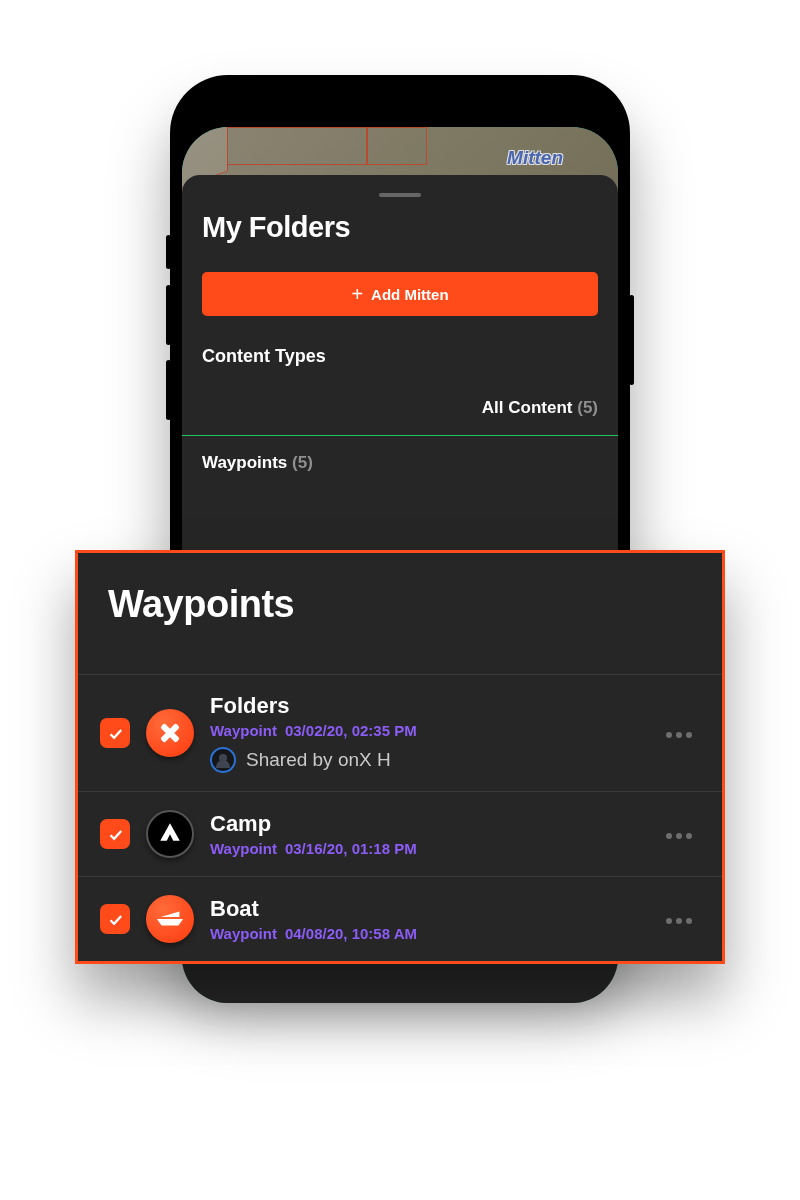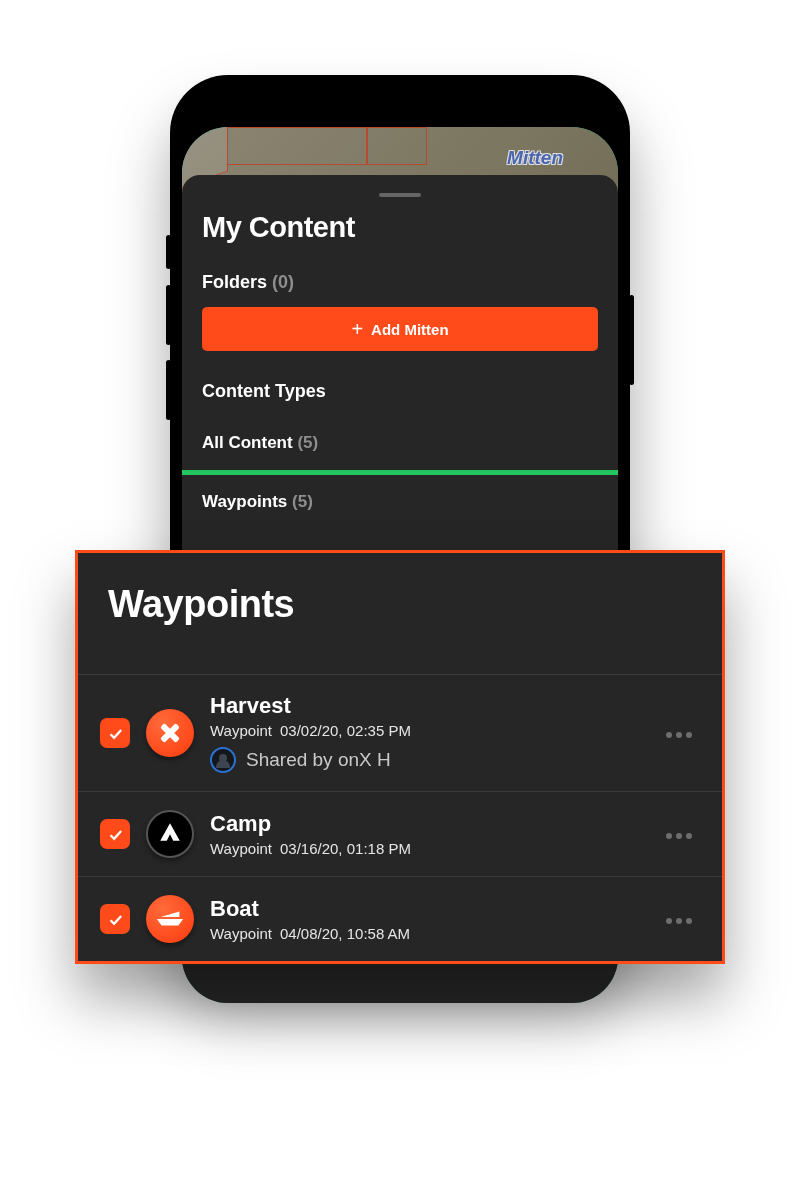--- a/index.html
+++ b/index.html
@@ -71,24 +71,24 @@
   .add-btn {
     width:100%; height:44px; border:none; border-radius:5px;
     background:#ff4a1a; color:#fff; font-weight:700; font-size:15px;
     display:flex; align-items:center; justify-content:center; gap:8px;
     margin-bottom:30px; cursor:pointer;
   }
   .add-btn .plus { font-size:20px; line-height:1; font-weight:400;}
   .row-list { margin: 0 -20px; }
   .ct-row {
     padding:17px 20px;
-    border-top:5px solid #22c55e;
+    border-top:1px solid #22c55e;
     font-size:17px; font-weight:800;
   }
-  .ct-row:first-child { border-top:none; }
+  .ct-row:first-child { border-top:none;text-align:right; }
   .ct-row .cnt { color:#8e8e8e; }
 
   
   .overlay {
     position:absolute;
     left:75px; top:550px;
     width:650px;
     background:#262626;
     border:3px solid #ff4a1a;
     box-shadow: 0 35px 55px rgba(0,0,0,.35);
@@ -112,21 +112,21 @@
   .wp-icon {
     width:48px; height:48px; border-radius:50%;
     display:flex; align-items:center; justify-content:center;
     flex-shrink:0;
     box-shadow: 0 3px 5px rgba(0,0,0,.4);
   }
   .wp-icon.orange { background: radial-gradient(circle at 35% 30%, #ff6a3a, #ff3a0d); }
   .wp-icon.black  { background:#000; border:2px solid #555; }
   .wp-body { flex:1; min-width:0; }
   .wp-name { color:#fff; font-size:22px; font-weight:800; margin-bottom:3px;}
-  .wp-meta { color:#e5e5e5; font-size:15px; font-weight:400;}
+  .wp-meta { color:#8b5cf6; font-size:15px; font-weight:700;}
   .wp-meta .type { margin-right:8px; }
   .shared { display:flex; align-items:center; gap:10px; margin-top:8px;}
   .avatar {
     width:26px; height:26px; border-radius:50%;
     background:#15171b; border:2px solid #2a72d4; position:relative;
   }
   .avatar::before {
     content:""; position:absolute; left:50%; top:5px; transform:translateX(-50%);
     width:8px; height:8px; border-radius:50%; background:#3e4450;
   }
@@ -162,26 +162,22 @@
   <div class="screen">
     <div class="map-bg">
       <div class="map-box mb1"></div>
       <div class="map-box mb2"></div>
       <div class="map-box mb3"></div>
       <div class="map-label">Mitten</div>
     </div>
 
     <div class="sheet">
       <div class="grabber"></div>
-      <div class="h-title">My Content</div>
-
-      <div class="h-sec">
-        <span>Folders</span>
-        <span class="cnt">(0)</span>
-      </div>
+      <div class="h-title">My Folders</div>
+
 
       <button class="add-btn">
         <span class="plus">+</span>
         <span>Add Mitten</span>
       </button>
 
       <div class="h-sec">Content Types</div>
 
       <div class="row-list">
         <div class="ct-row">
@@ -205,21 +201,21 @@
   <div class="wp-row">
     <div class="chk">
       <svg viewBox="0 0 24 24">
           <polyline points="5 13 10 18 20 7"></polyline>
         </svg>
     </div>
     <div class="wp-icon orange">
       <div class="x-glyph"></div>
     </div>
     <div class="wp-body">
-      <div class="wp-name">Harvest</div>
+      <div class="wp-name">Folders</div>
       <div class="wp-meta">
         <span class="type">Waypoint</span><span>03/02/20, 02:35 PM</span>
       </div>
       <div class="shared">
         <div class="avatar"></div>
         <div class="shared-text">
           <span>Shared by</span>
           <span>onX H</span>
         </div>
       </div>

